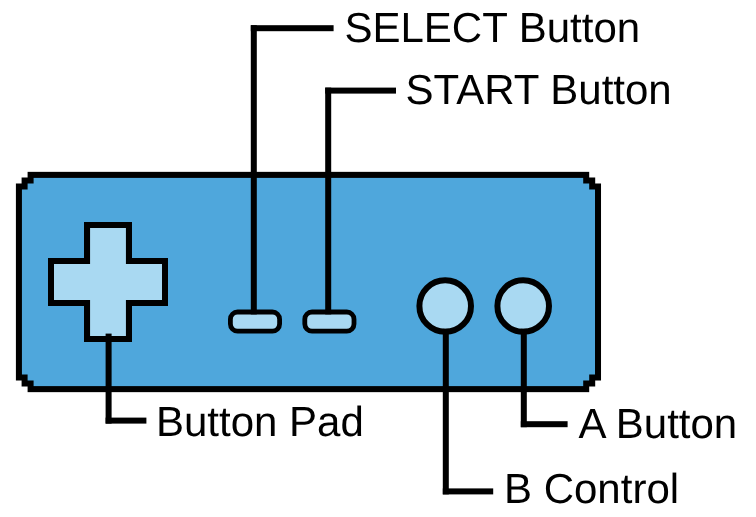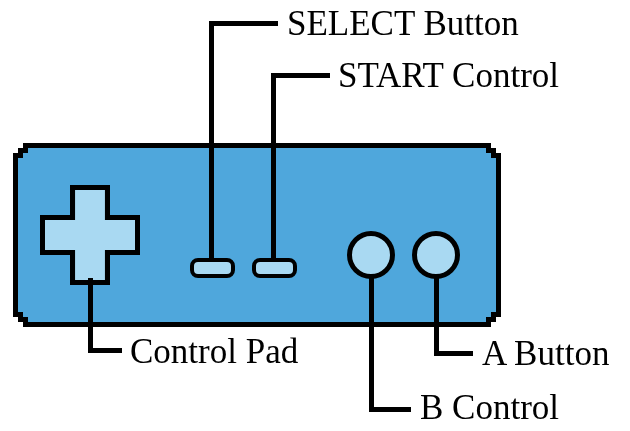--- a/index.html
+++ b/index.html
@@ -8,21 +8,21 @@
     --light-blue:#A9D9F2;
     --line:#000000;
     --text:#000000;
   }
   html,body{margin:0;padding:0;background:#fff;}
   .stage{
     position:relative;
     width:630px;height:431px;
     background:var(--bg);
     overflow:hidden;
-    font-family:Liberation Serif, serif;
+    font-family:Liberation Sans, sans-serif;
   }
   
   .px-corners{
     clip-path:polygon(
       10px 0%, calc(100% - 10px) 0%,
       calc(100% - 10px) 5px, calc(100% - 5px) 5px,
       calc(100% - 5px) 10px, 100% 10px,
       100% calc(100% - 10px), calc(100% - 5px) calc(100% - 10px),
       calc(100% - 5px) calc(100% - 5px), calc(100% - 10px) calc(100% - 5px),
       calc(100% - 10px) 100%, 10px 100%,
@@ -103,18 +103,18 @@
   <div class="cline" style="left:88px;top:278px;width:5px;height:75px;"></div>
   <div class="cline" style="left:88px;top:348px;width:34px;height:5px;"></div>
 
   <div class="cline" style="left:434px;top:274px;width:5px;height:82px;"></div>
   <div class="cline" style="left:434px;top:351px;width:39px;height:5px;"></div>
 
   <div class="cline" style="left:369px;top:274px;width:5px;height:138px;"></div>
   <div class="cline" style="left:369px;top:407px;width:42px;height:5px;"></div>
 
   <div class="lbl" style="left:287px;top:6px;">SELECT Button</div>
-  <div class="lbl" style="left:338px;top:58px;">START Control</div>
-  <div class="lbl" style="left:130px;top:334px;">Control Pad</div>
+  <div class="lbl" style="left:338px;top:58px;">START Button</div>
+  <div class="lbl" style="left:130px;top:334px;">Button Pad</div>
   <div class="lbl" style="left:482px;top:336px;">A Button</div>
   <div class="lbl" style="left:420px;top:390px;">B Control</div>
 
 </div>
 
 </body></html>

